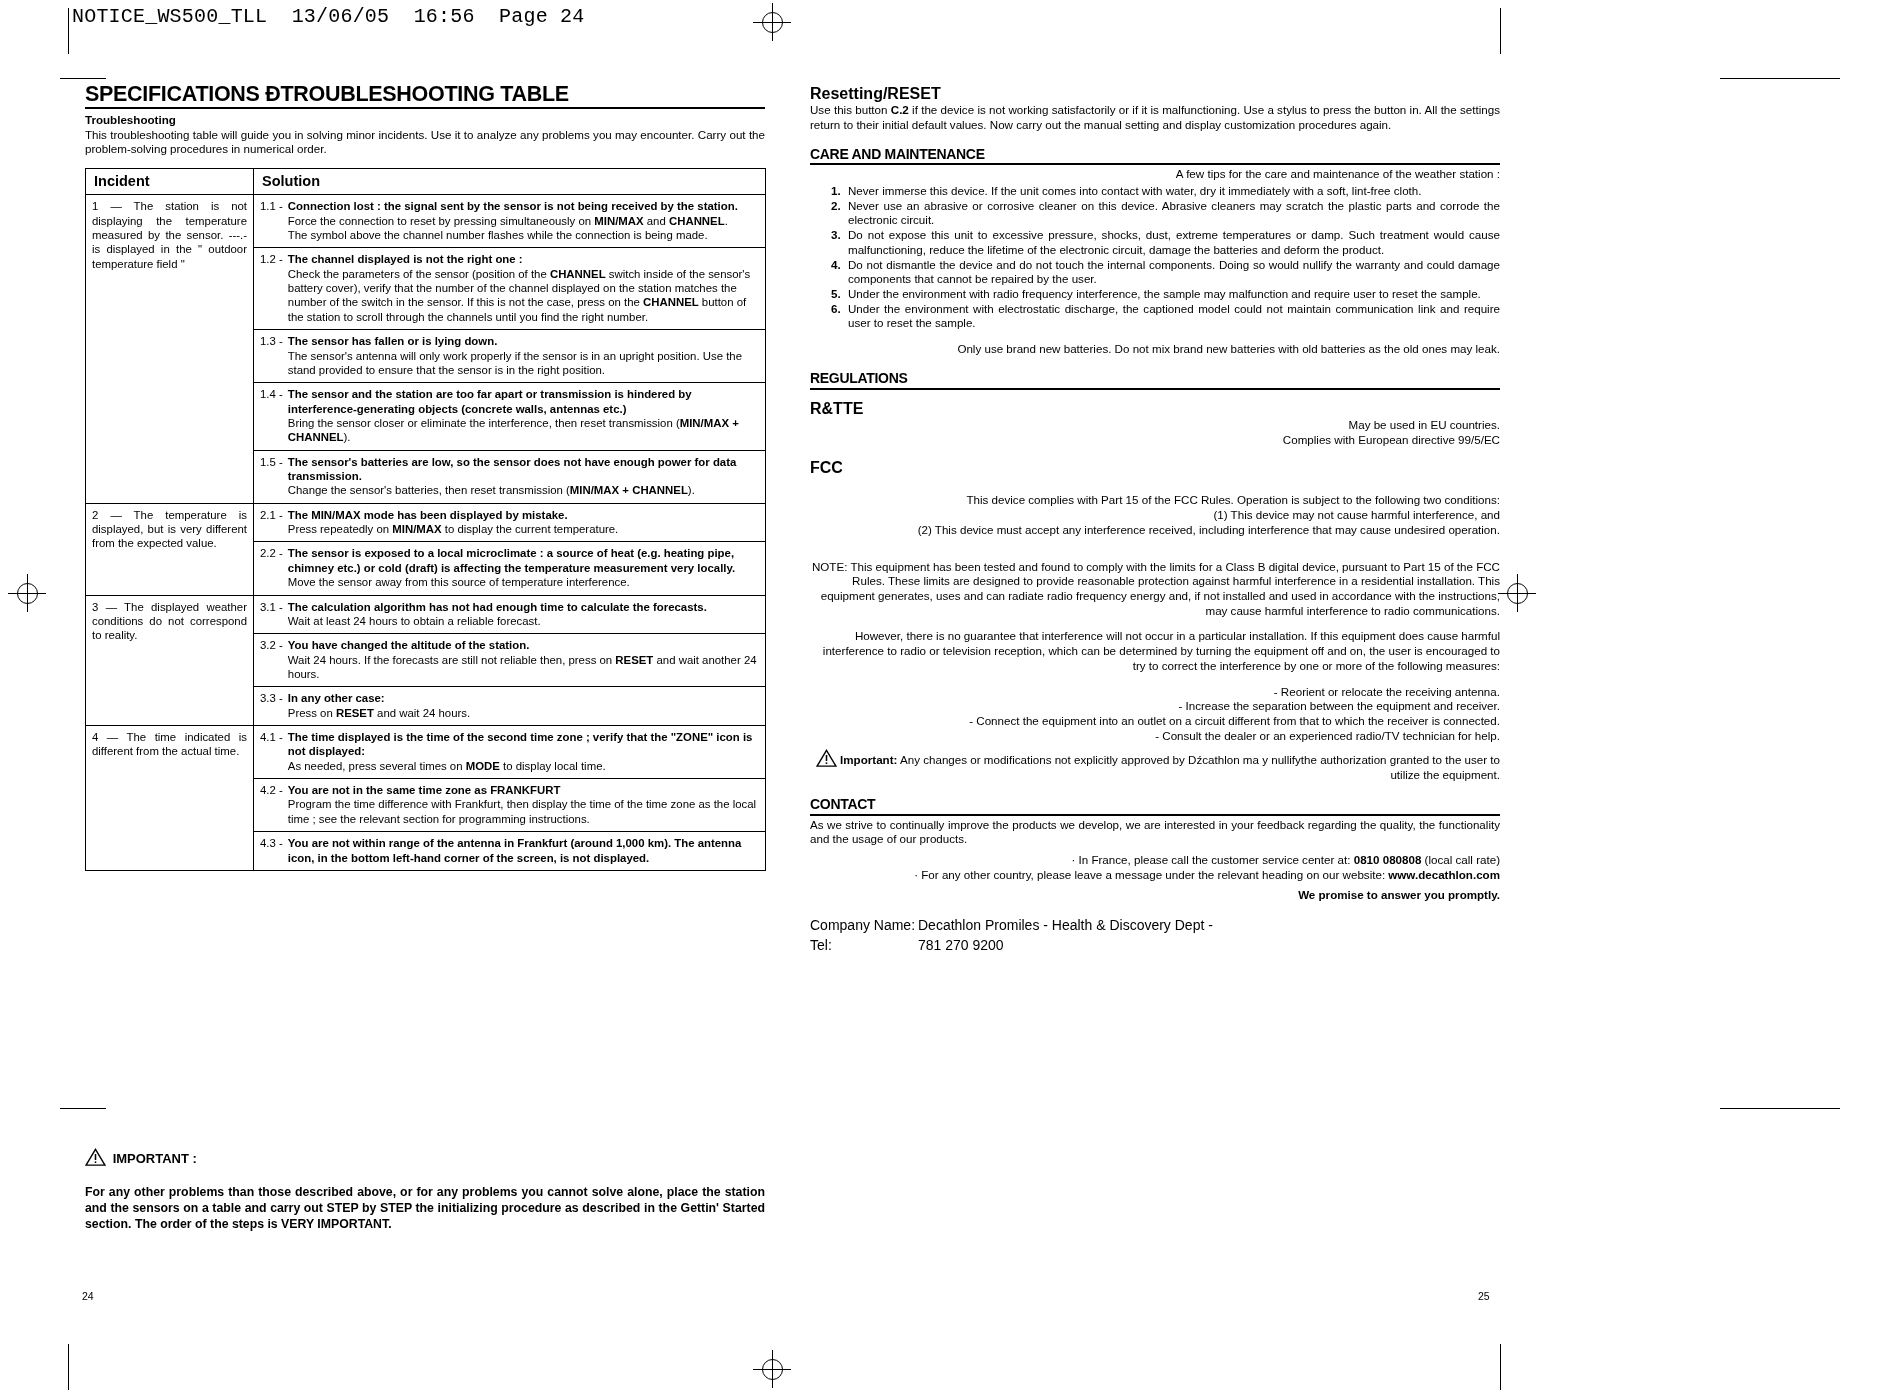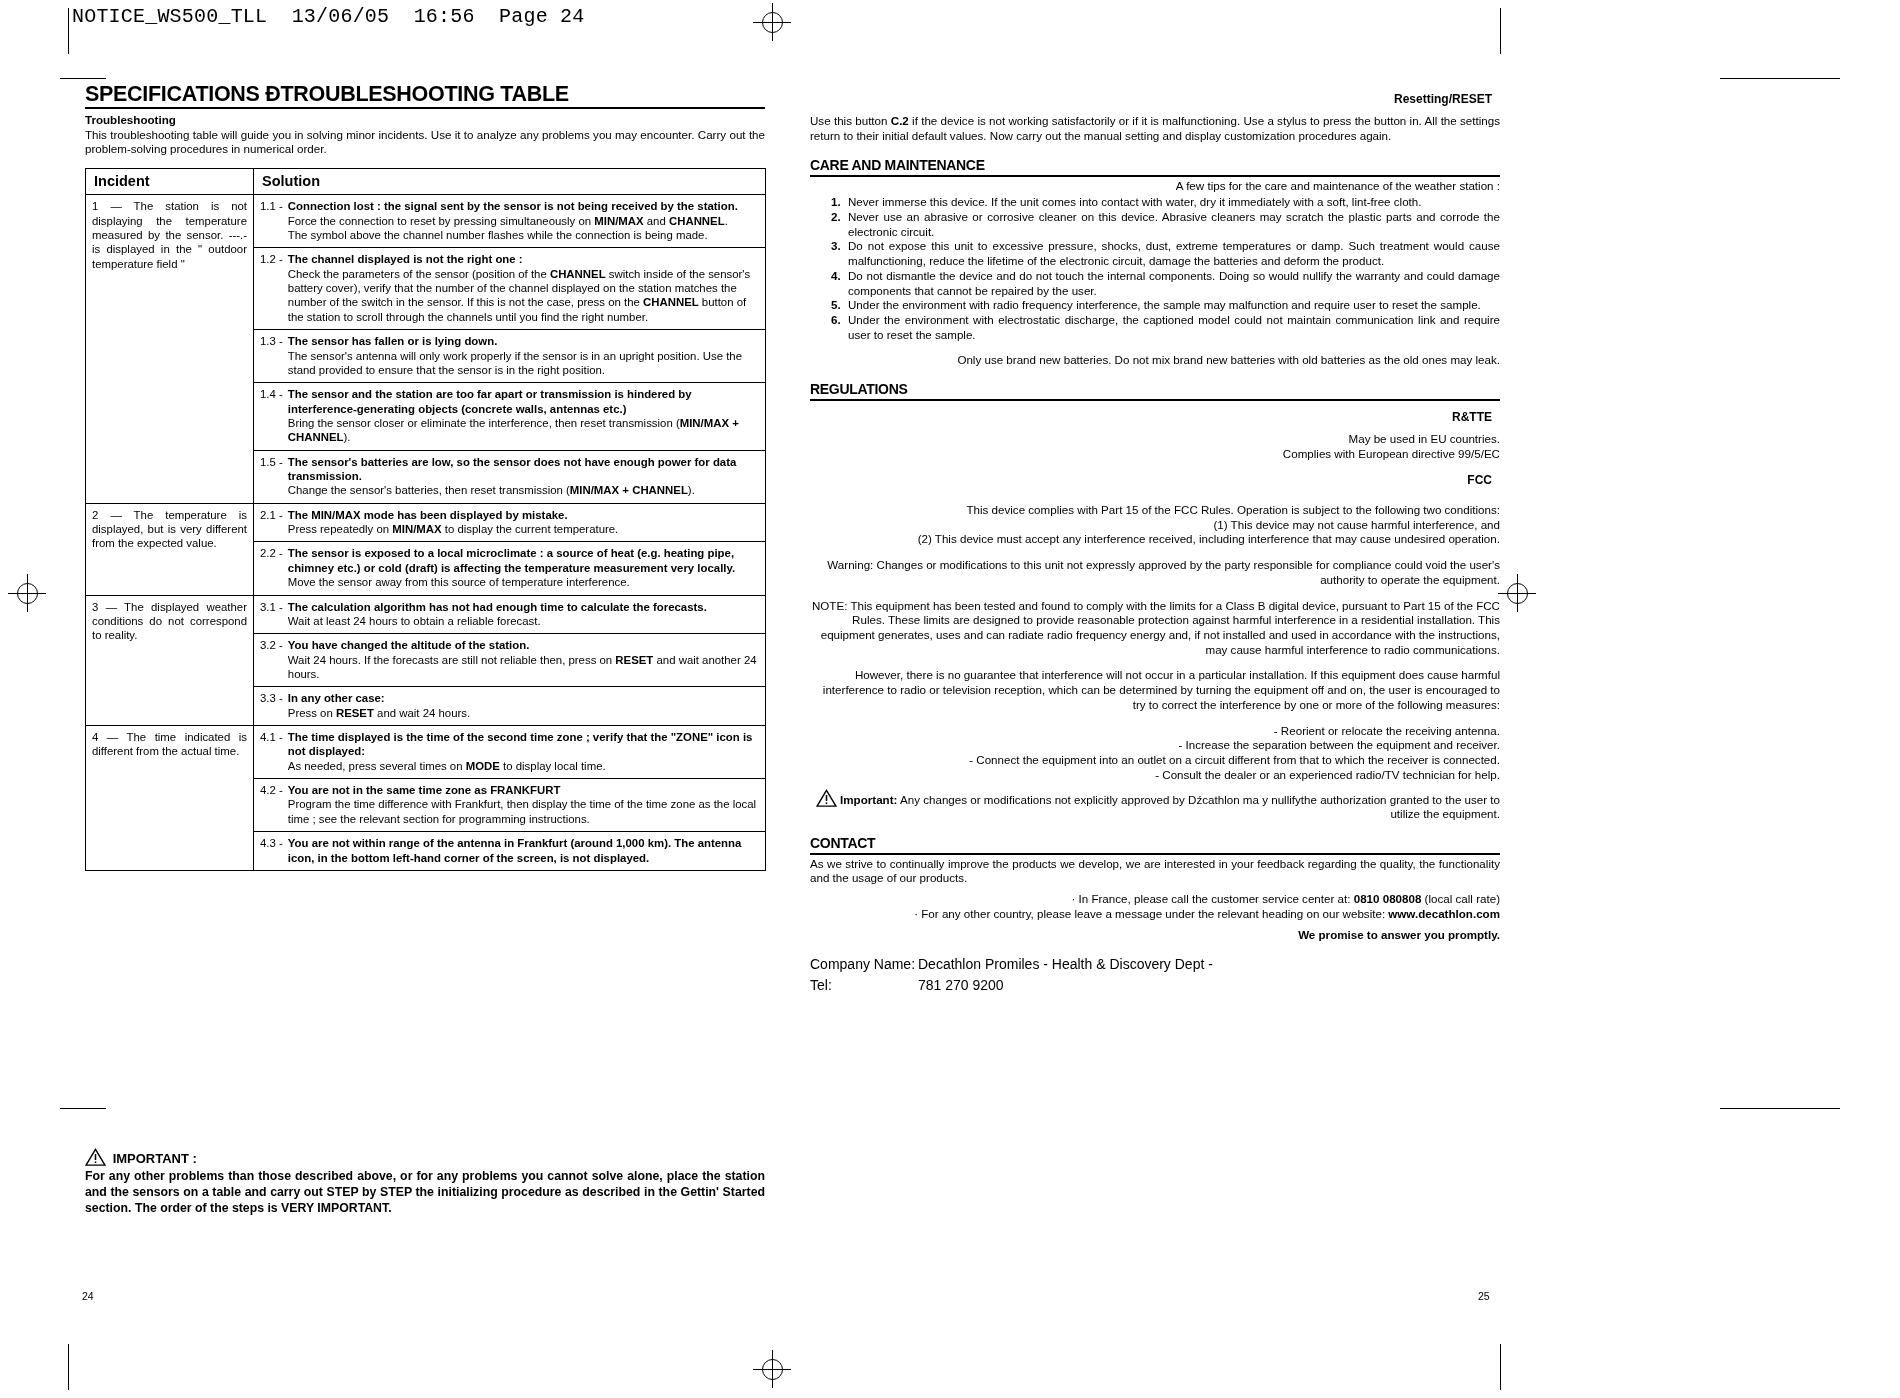--- a/index.html
+++ b/index.html
@@ -153,21 +153,21 @@
   
   .important-block {
     position: absolute;
     left: 85px; top: 1148px;
     width: 680px;
   }
   .important-head {
     font-size: 13px;
     font-weight: bold;
     line-height: 1.1;
-    margin-bottom: 3px;
+    margin-bottom: 19px;
   }
   .important-body {
     font-size: 12.3px;
     font-weight: bold;
     line-height: 1.3;
     text-align: justify;
   }
 
   
   ol.care {
@@ -178,25 +178,24 @@
   }
   ol.care > li {
     margin-bottom: 0px;
     padding-left: 4px;
     text-align: justify;
   }
   ol.care > li::marker {
     font-weight: bold;
   }
   .small-head {
-    font-size: 12px;
-    font-weight: bold;
-    margin: 8px;
+    font-size: 16px;
+    font-weight: bold;
+    margin: 0;
     line-height: 1.2;
-    text-align: right;
   }
 
   .contact-box {
     margin-top: 12px;
     font-size: 14px;
     line-height: 1.45;
   }
   .contact-box .crow { display: flex; }
   .contact-box .clabel { flex: 0 0 108px; }
 
@@ -412,21 +411,20 @@
   <div class="small-head" style="margin-top:9px;">R&amp;TTE</div>
   <p class="body nj">May be used in EU countries.</p>
   <p class="body nj">Complies with European directive 99/5/EC</p>
 
   <div class="small-head" style="margin-top:11px;">FCC</div>
   <p class="body nj" style="margin-top:16px;">This device complies with Part 15 of the FCC Rules.  Operation is subject to the following two conditions:</p>
   <p class="body nj">(1) This device may not cause harmful interference, and</p>
   <p class="body nj">(2) This device must accept any interference received, including interference that may cause undesired operation.</p>
 
   <div class="gap"></div>
-  <p class="body nj">Warning:  Changes or modifications to this unit not expressly approved by the party responsible for compliance could void the user's authority to operate the equipment.</p>
 
   <div class="gap"></div>
   <p class="body nj">NOTE:  This equipment has been tested and found to comply with the limits for a Class B digital device, pursuant to Part 15 of the FCC Rules.  These limits are designed to provide reasonable protection against harmful interference in a residential installation. This equipment generates, uses and can radiate radio frequency energy and, if not installed and used in accordance with the instructions, may cause harmful interference to radio communications.</p>
 
   <div class="gap"></div>
   <p class="body nj">However, there is no guarantee that interference will not occur in a particular installation.  If this equipment does cause harmful interference to radio or television reception, which can be determined by turning the equipment off and on, the user is encouraged to try to correct the interference by one or more of the following measures:</p>
 
   <div class="gap"></div>
   <div id="measures-list">
       <p class="body nj">- Reorient or relocate the receiving antenna.</p>

